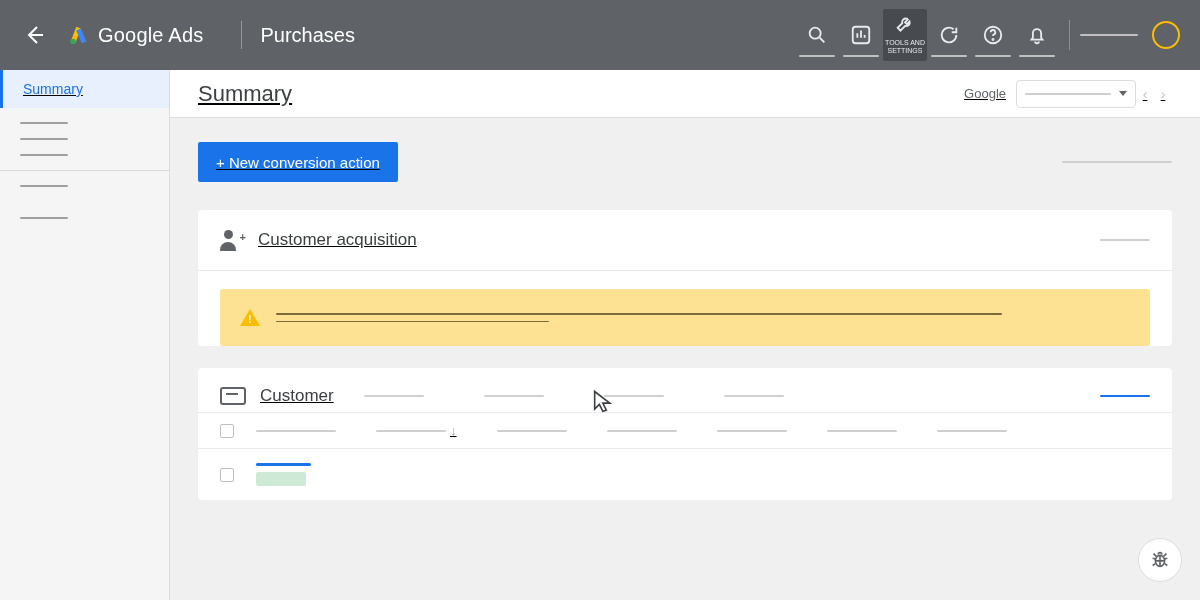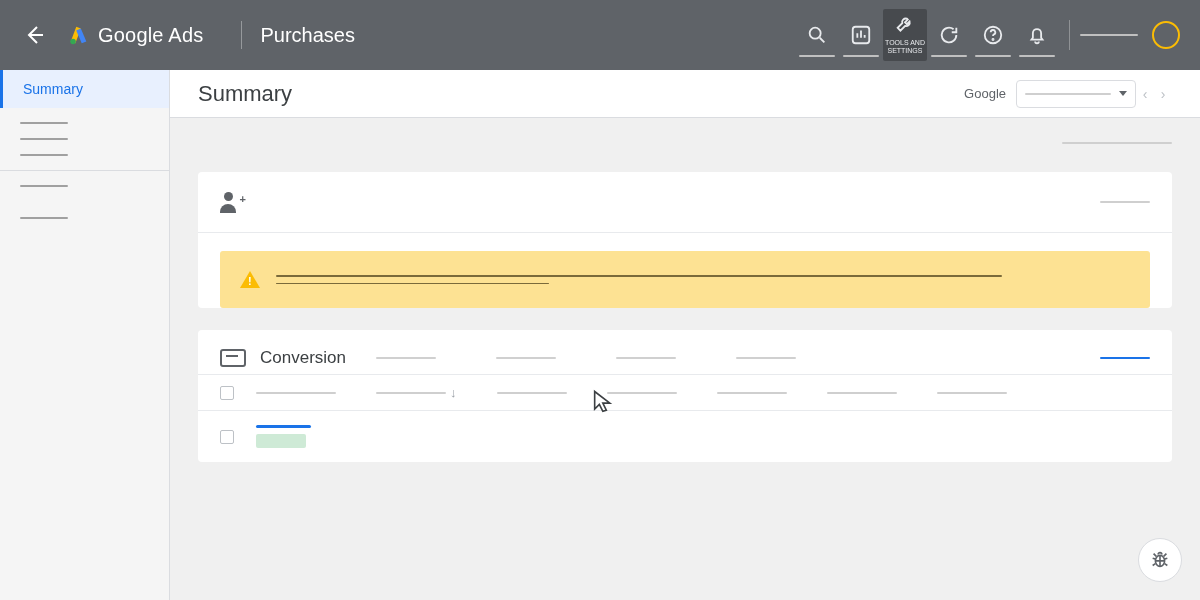--- a/index.html
+++ b/index.html
@@ -18,21 +18,21 @@
   .top-icon-wrap { width: 44px; height: 52px; display: flex; flex-direction: column; align-items: center; justify-content: center; cursor: pointer; position: relative; }
   .top-icon-wrap.active { background: rgba(0,0,0,0.25); border-radius: 2px; }
   .top-icon-svg { width: 22px; height: 22px; }
   .top-icon-label { font-size: 7px; text-align: center; line-height: 1.1; margin-top: 2px; color: #e8eaed; }
   .top-underline { width: 36px; height: 2px; background: #c0c0c0; border-radius: 1px; position: absolute; bottom: 4px; }
   .top-sep { width: 1px; height: 30px; background: rgba(255,255,255,0.3); margin: 0 10px; }
   .acct-line { width: 58px; height: 2px; background: #c0c0c0; border-radius: 1px; margin-right: 14px; }
   .avatar-ring { width: 28px; height: 28px; border: 2px solid #fbbc04; border-radius: 50%; }
 
   
-  .shell { display: flex; height: calc(600px - 70px); }
+  .shell { display: flex; height: calc(600px - 70px); text-decoration: underline; }
   .sidebar { width: 170px; background: #f5f5f5; border-right: 1px solid #dadce0; padding-top: 0; }
   .side-item { height: 38px; display: flex; align-items: center; padding-left: 20px; border-left: 3px solid transparent; cursor: pointer; }
   .side-item.active { border-left-color: #1a73e8; background: #e8f0fe; color: #1a73e8; font-size: 14px; }
   .side-divider { height: 1px; background: #dadce0; margin: 12px 0 10px 0; }
   .side-skel { height: 2px; background: #a0a0a0; border-radius: 1px; margin: 14px 0 14px 20px; }
 
   
   .main { flex: 1; display: flex; flex-direction: column; background: #f0f0f0; }
   .page-header { height: 48px; background: #fff; border-bottom: 1px solid #dadce0; display: flex; align-items: center; padding: 0 28px; }
   .page-title { font-size: 22px; color: #3c4043; font-weight: 400; }
@@ -192,48 +192,52 @@
       <div class="range-select">
         <div class="range-line"></div>
         <div class="chev"></div>
       </div>
       <div class="nav-chev">‹</div>
       <div class="nav-chev">›</div>
     </div>
 
     <div class="content">
       <div class="action-row">
+        <button class="primary-btn">
+          <span>+ New conversion action</span>
+        </button>
         <div class="action-spacer"></div>
         <div class="action-skel"></div>
       </div>
 
       <div class="card">
         <div class="card-head">
           <div class="person-icon">
             <div class="head"></div>
               <div class="body"></div>
               <div class="plus">+</div>
           </div>
+          <div class="card-title">Customer acquisition</div>
           <div class="ch-spacer"></div>
           <div class="ch-link"></div>
         </div>
         <div class="card-divider"></div>
         <div class="warn-box">
           <div class="warn-tri"></div>
           <div class="warn-lines">
             <div class="warn-line l1"></div>
             <div class="warn-line l2"></div>
           </div>
         </div>
       </div>
 
       <div class="card">
         <div class="card-head" style="padding-bottom:6px">
           <div class="card-icon-box"></div>
-          <div class="card-title">Conversion</div>
+          <div class="card-title">Customer</div>
           <div class="purch-sub" style="padding:0; margin-left:30px; gap:60px; flex:1;">
             <div class="pline" style="width:60px"></div>
             <div class="pline" style="width:60px"></div>
             <div class="pline" style="width:60px"></div>
             <div class="pline" style="width:60px"></div>
             <div style="flex:1"></div>
           </div>
           <div class="ch-link blue"></div>
         </div>
 

